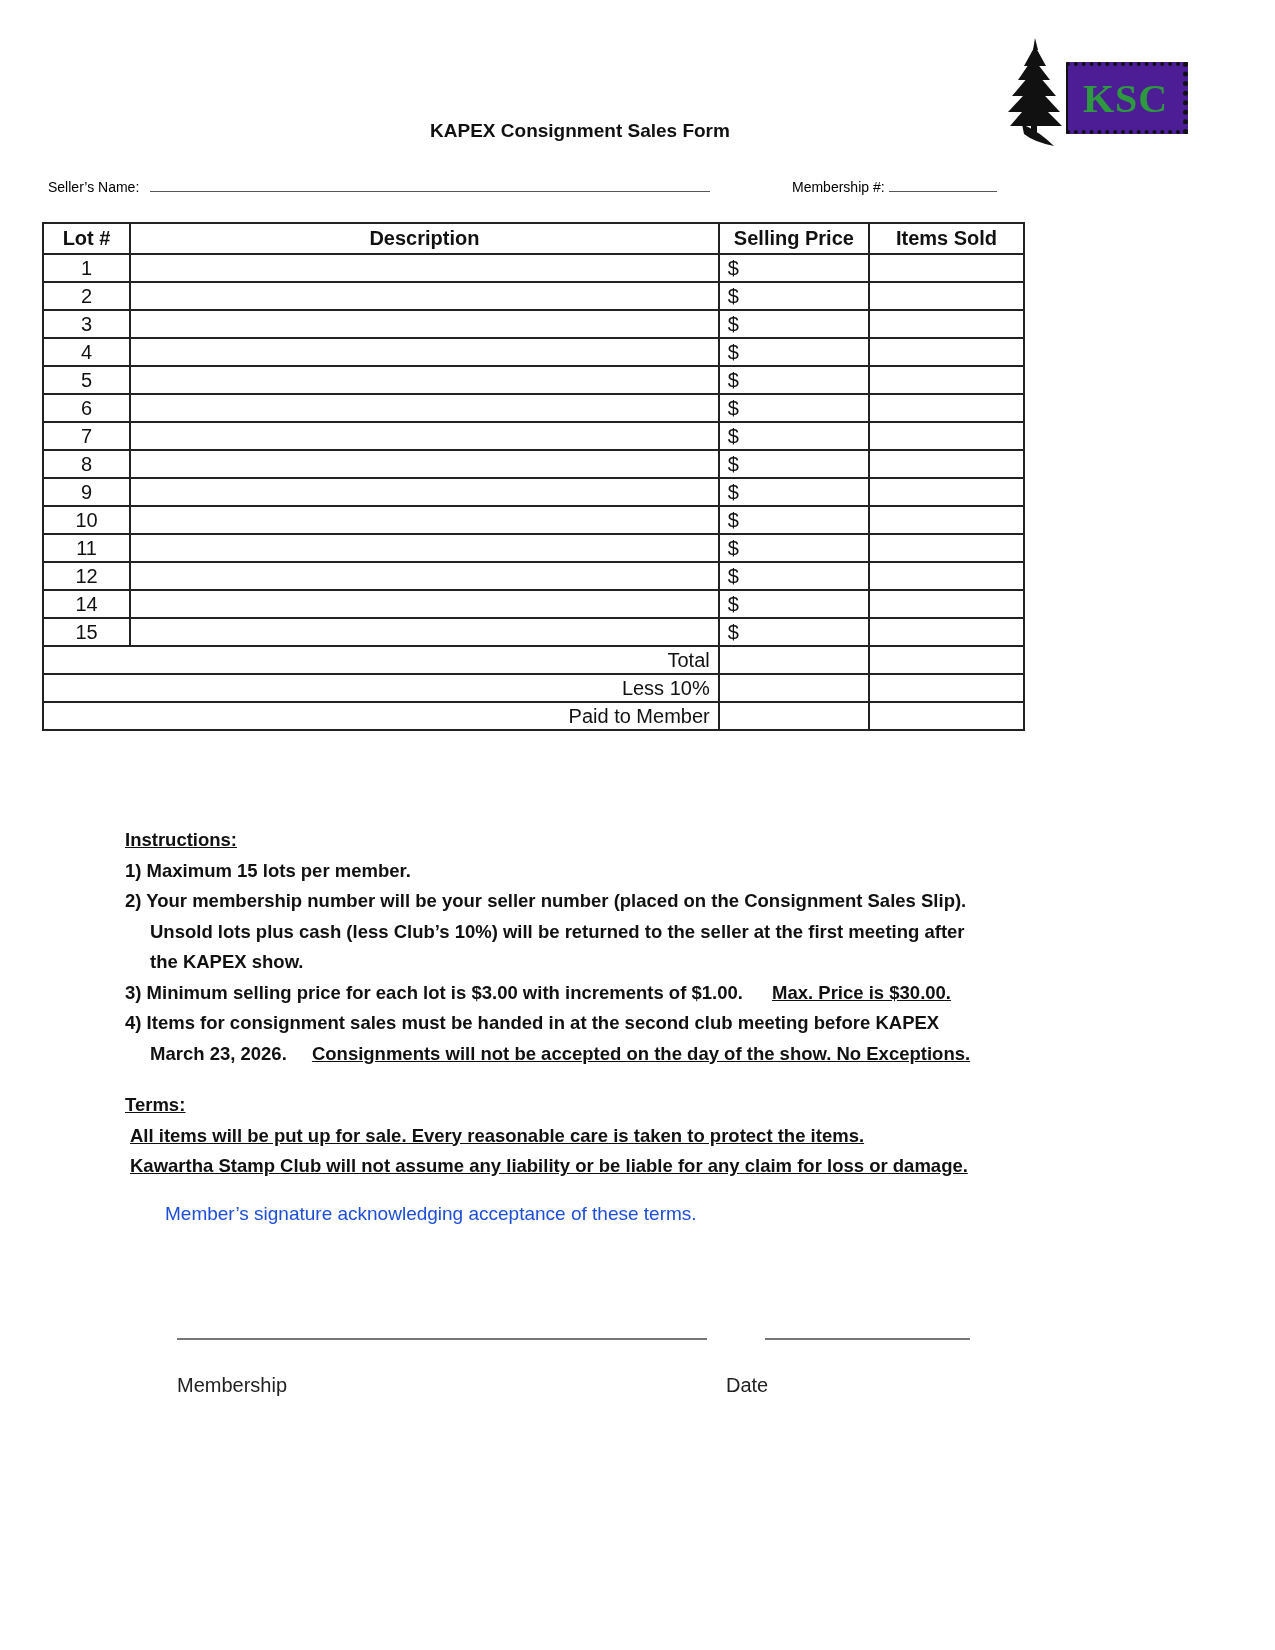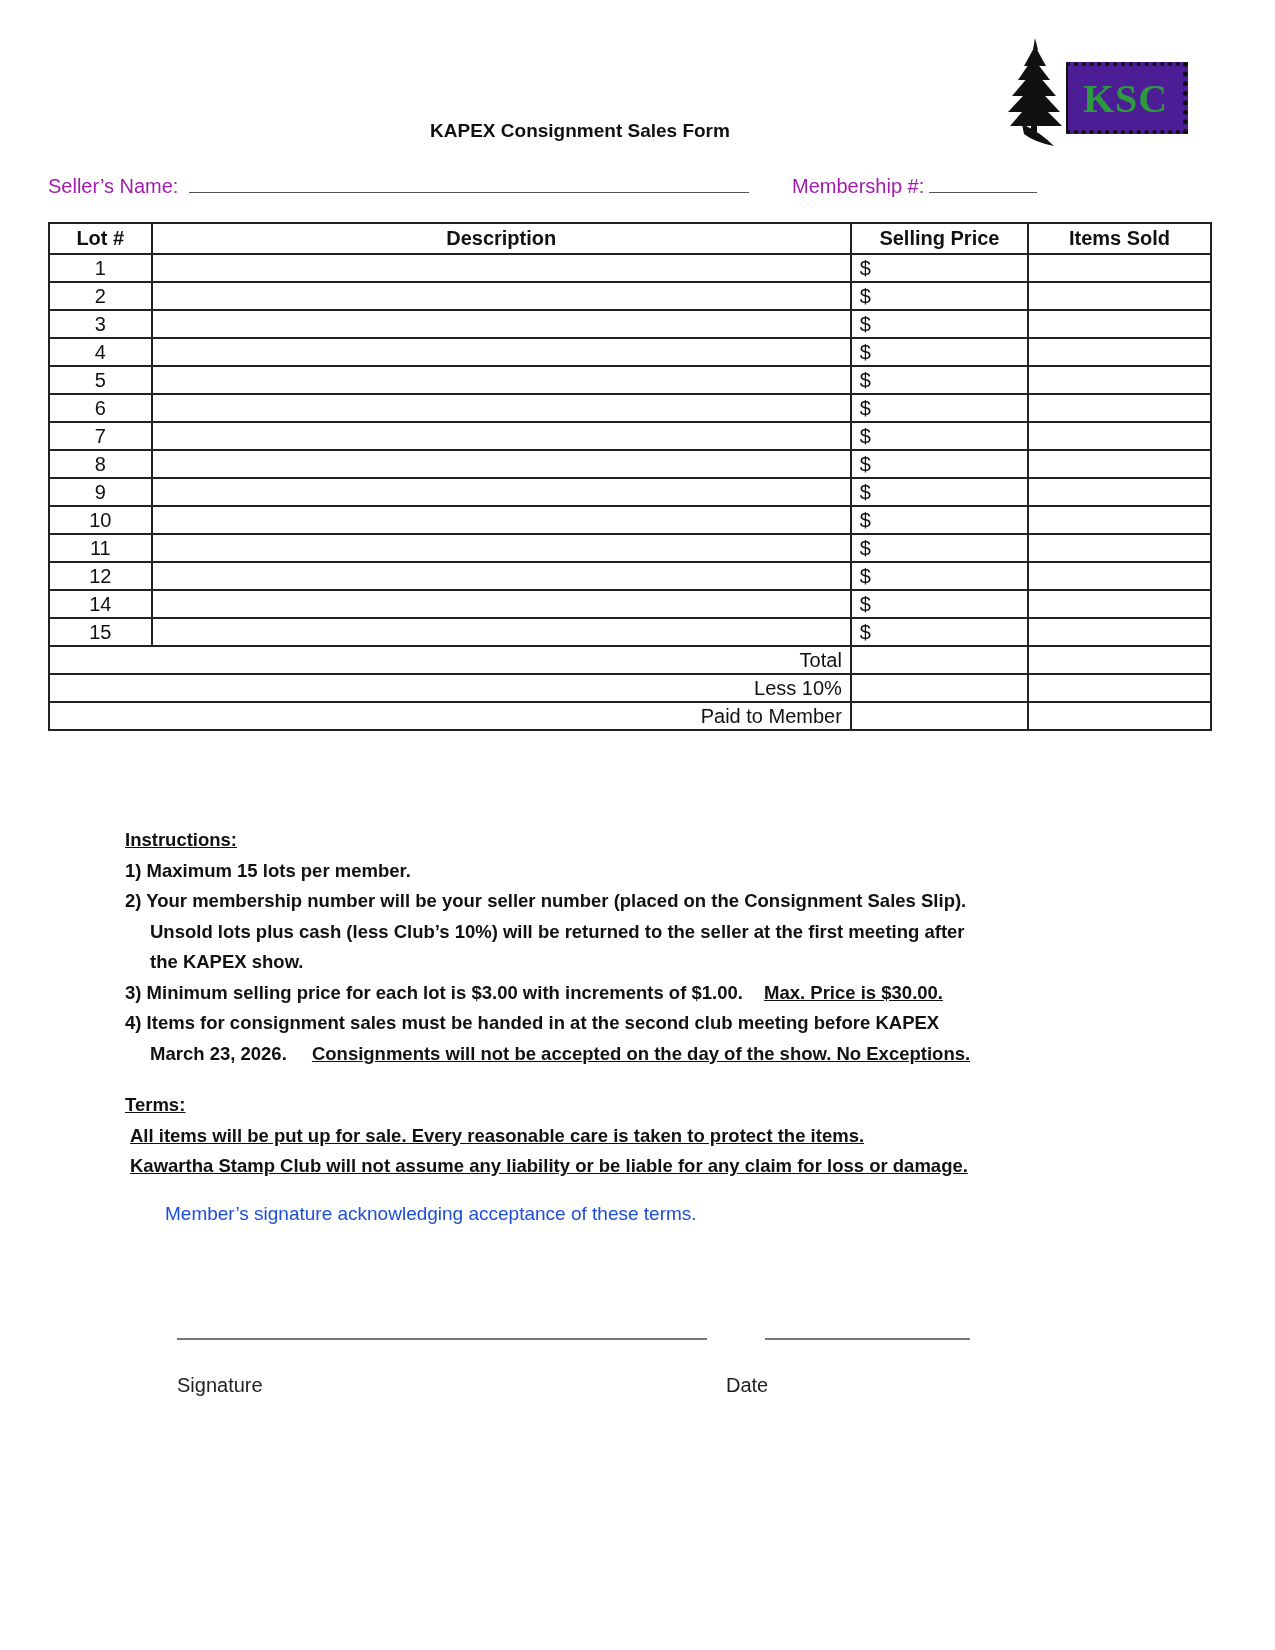--- a/index.html
+++ b/index.html
@@ -6,23 +6,23 @@
   body { width:1275px; height:1650px; position:relative; overflow:hidden;
          font-family:"Liberation Sans", sans-serif; color:#111; }
   .abs { position:absolute; }
   .logo { left:1000px; top:36px; width:195px; height:115px; }
   .tree { position:absolute; left:0; top:0; width:70px; height:112px; }
   .stamp { position:absolute; left:66px; top:26px; width:122px; height:72px;
            border-top:4px dotted #111; border-bottom:4px dotted #111; border-right:5px dotted #111; border-left:2px solid #111;
            background:#4c1d95; box-sizing:border-box; display:flex; align-items:center; justify-content:center; }
   .stamp span { font-family:"Liberation Serif", serif; font-weight:bold; font-size:40px; color:#2e9a3f; letter-spacing:1px; }
   .title { left:0; width:1110px; top:120px; text-align:center; font-weight:bold; font-size:19px;margin-left:25px; }
-  .field-label { font-size:20px; color:#a21caf; }
+  .field-label { font-size:14px; color:#000000; }
   .uline { display:inline-block; border-bottom:1.5px solid #555; height:16px; vertical-align:baseline; }
-  table.lots { position:absolute; left:48px; top:222px; width:1164px; border-collapse:collapse; }
+  table.lots { position:absolute; left:42px; top:222px; width:983px; border-collapse:collapse; }
   table.lots td, table.lots th { border:2px solid #222; height:28px; padding:0 8px; font-size:20px; box-sizing:border-box; }
   table.lots th { font-weight:bold; text-align:center; height:31px; }
   col.c1 { width:88px; } col.c2 { width:600px; } col.c3 { width:152px; } col.c4 { width:157px; }
   td.lotnum { text-align:center; }
   td.price { text-align:left; padding-left:10px; }
   td.sumlabel { text-align:right; }
   .instr { left:125px; top:825px; width:900px; font-size:18.5px; font-weight:bold; line-height:30.5px; }
   .instr .hdr { text-decoration:underline; }
   .instr .indent { padding-left:25px; }
   .u { text-decoration:underline; }
@@ -185,33 +185,33 @@
 </table>
 
 <div class="abs instr">
   <div class="hdr">Instructions:</div>
   <div>1) Maximum 15 lots per member.</div>
   <div>2) Your membership number will be your seller number (placed on the Consignment Sales Slip).</div>
   <div class="indent">Unsold lots plus cash (less Club’s 10%) will be returned to the seller at the first meeting after</div>
   <div class="indent">the KAPEX show.</div>
   <div>
     <span>3)  Minimum selling price for each lot is $3.00 with increments of $1.00.</span>
-    <span class="u" style="margin-left:16px;">Max. Price is $30.00.</span>
+    <span class="u" style="margin-left:24px;">Max. Price is $30.00.</span>
   </div>
   <div>4)  Items for consignment sales must be handed in at the second club meeting before KAPEX</div>
   <div class="indent">
     <span>March 23, 2026.</span>
     <span class="u" style="margin-left:20px;">Consignments will not be accepted on the day of the show.  No Exceptions.</span>
   </div>
 </div>
 
 <div class="abs terms">
   <div class="u">Terms:</div>
   <div style="padding-left:5px;">All items will be put up for sale.  Every reasonable care is taken to protect the items.</div>
   <div style="padding-left:5px;">Kawartha Stamp Club will not assume any liability or be liable for any claim for loss or damage.</div>
 </div>
 
 <div class="abs ack">Member’s signature acknowledging acceptance of these terms.</div>
 
 <div class="abs sigline" style="left:177px; width:530px;"></div>
 <div class="abs sigline" style="left:765px; width:205px;"></div>
-<div class="abs siglabel" style="left:177px;">Signature</div>
+<div class="abs siglabel" style="left:177px;">Membership</div>
 <div class="abs siglabel" style="left:726px;">Date</div>
 
 </body></html>

